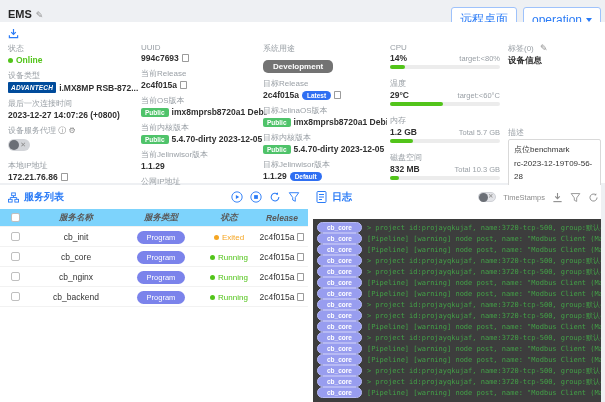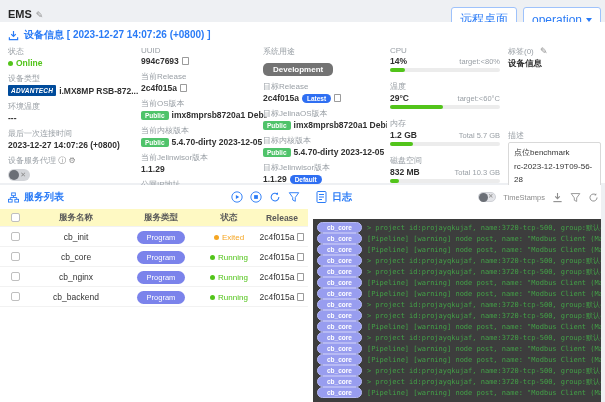--- a/index.html
+++ b/index.html
@@ -53,21 +53,21 @@
   
   .desc-box { width:100%; height:52px; border:1px solid #d9d9d9; border-radius:2px; font-size:8px;
     color:#333; padding:3px 5px; resize:none; font-family:"Liberation Sans", sans-serif; line-height:1.7; }
 
   
   .svc-card { position:absolute; left:0; top:185px; width:308px; height:217px; background:#fff; }
   .panel-head { display:flex; align-items:center; gap:5px; padding:5px 8px; color:#2a7bf6; font-size:10px; font-weight:bold; }
   .head-tools { margin-left:auto; display:flex; align-items:center; gap:7px; }
   .tbl { width:100%; font-size:8.5px; }
   .trow { display:flex; align-items:center; height:20px; border-bottom:1px solid #f2f2f2; }
-  .thead { background:#fef9c3; color:#595959; font-weight:bold; height:18px; }
+  .thead { background:#7dd3fc; color:#595959; font-weight:bold; height:18px;font-style:italic; }
   .c-chk { width:30px; text-align:center; display:flex; justify-content:center; }
   .c-name { width:92px; text-align:center; }
   .c-type { width:78px; text-align:center; }
   .c-stat { width:58px; text-align:center; }
   .c-rel { width:48px; text-align:center; display:flex; align-items:center; justify-content:center; gap:3px; }
   .chk { width:9px; height:9px; border:1px solid #bfbfbf; border-radius:2px; background:#fff; cursor:pointer; }
   .pill { background:#7b83eb; color:#fff; font-size:7.5px; padding:2px 10px; border-radius:9px; }
   .stat { display:inline-flex; align-items:center; gap:3px; font-size:8px; }
 
   .log-card { position:absolute; left:308px; top:185px; width:293px; height:217px; background:#fff; overflow:hidden; }
@@ -98,43 +98,38 @@
       <span class="caret"></span>
     </button>
 </div>
 
 <div class="device-card">
   <div class="card-head">
     <svg class="ic" width="11" height="11" viewBox="0 0 12 12">
       <path d="M6 1v6M3.5 4.5 6 7l2.5-2.5" stroke="#2a7bf6" stroke-width="1.3" fill="none"></path>
       <path d="M1.5 8v2.5h9V8" stroke="#2a7bf6" stroke-width="1.3" fill="none"></path>
     </svg>
-    <span>设备信息 [ 2023-12-27 14:07:26 (+0800) ]</span>
   </div>
 
   <div class="dev-grid">
 
     <div class="dcol dcol1">
       <div class="fld">
           <div class="flabel">状态</div>
         <div class="fvalue online">
             <span class="dot"></span>
             <span>Online</span>
           </div>
         </div>
       <div class="fld">
           <div class="flabel">设备类型</div>
         <div class="fvalue">
             <span class="brand">ADVANTECH</span>
             <span>i.MX8MP RSB-872...</span>
           </div>
-        </div>
-      <div class="fld">
-          <div class="flabel">环境温度</div>
-        <div class="fvalue">---</div>
         </div>
       <div class="fld">
           <div class="flabel">最后一次连接时间</div>
         <div class="fvalue">2023-12-27 14:07:26 (+0800)</div>
         </div>
       <div class="fld"><div class="flabel"><span>设备服务代理</span> <span class="mini-ico">ⓘ</span> <span class="mini-ico">⚙</span></div>
         <div class="switch"><span class="knob"></span><span class="x">✕</span></div></div>
       <div class="fld">
           <div class="flabel">本地IP地址</div>
         <div class="fvalue">

